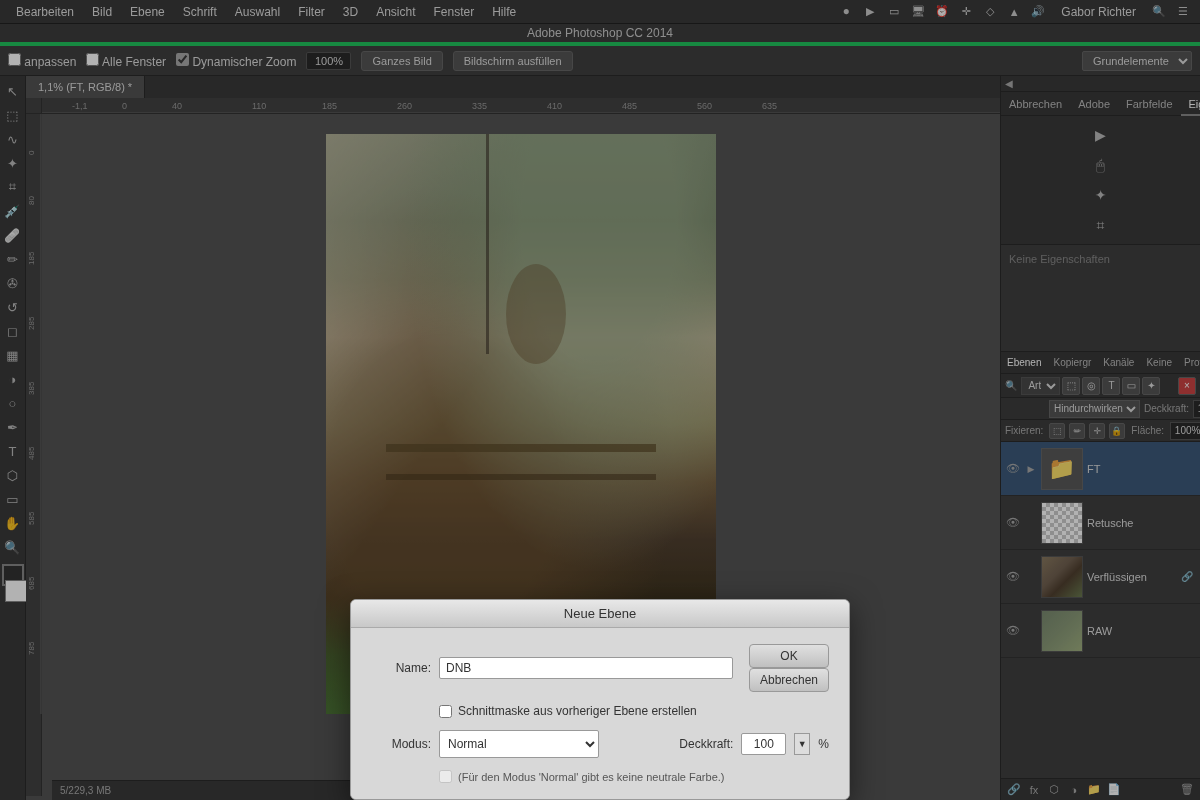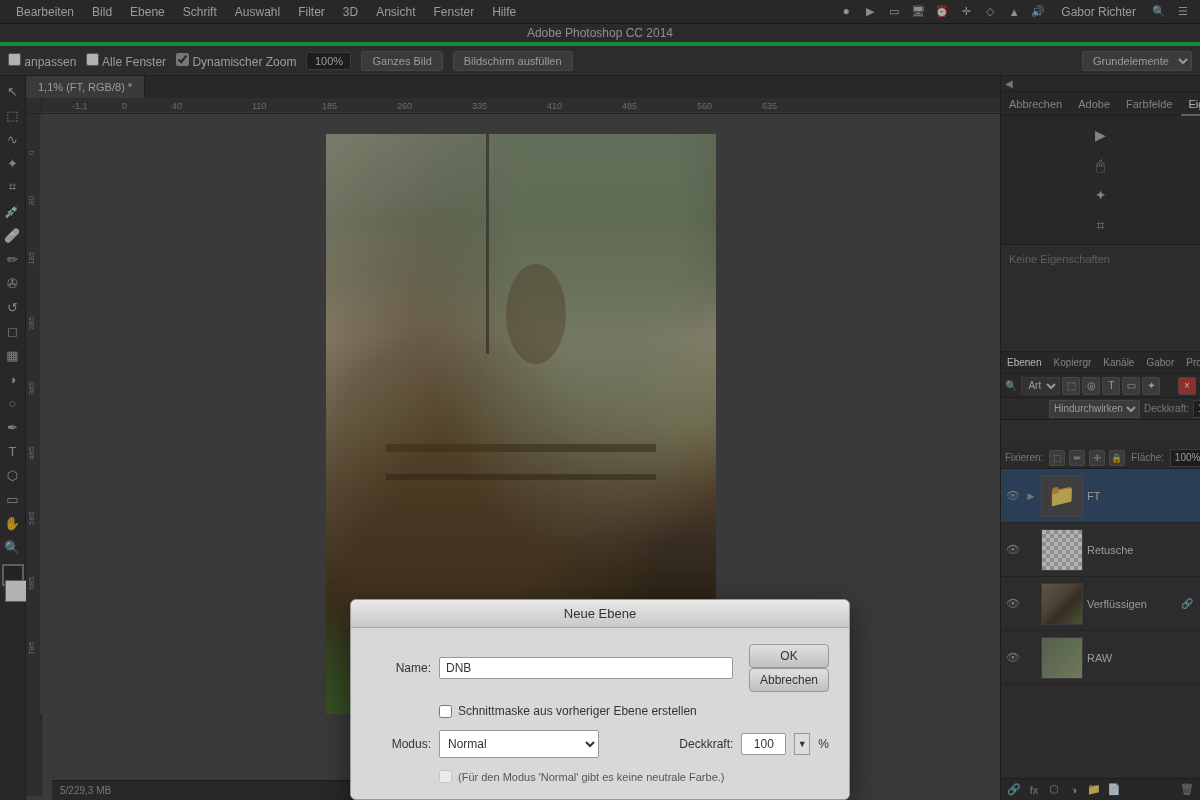--- a/index.html
+++ b/index.html
@@ -400,21 +400,20 @@
       cursor: pointer;
     }
     .lock-row {
       height: 22px;
       display: flex;
       align-items: center;
       padding: 0 4px;
       gap: 6px;
       background: #3d3d3d;
       border-bottom: 1px solid #2a2a2a;
-      margin-top: 27px;
     }
     .lock-label { color: #aaa; font-size: 10px; }
     .lock-icons { display: flex; gap: 4px; }
     .lock-icon-btn {
       width: 16px;
       height: 16px;
       background: #555;
       border: 1px solid #666;
       color: #ccc;
       font-size: 9px;
@@ -878,21 +877,21 @@
       <div class="panel-content">
         <span class="panel-empty-text">Keine Eigenschaften</span>
       </div>
     </div>
 
     <div id="layers-panel">
       <div class="layers-tabs">
         <span class="layers-tab active">Ebenen</span>
         <span class="layers-tab">Kopiergr</span>
         <span class="layers-tab">Kanäle</span>
-        <span class="layers-tab">Gabor</span>
+        <span class="layers-tab">Keine</span>
         <span class="layers-tab">Protokoll</span>
 
       </div>
 
       <div class="layers-toolbar">
         <span style="color:#aaa;font-size:10px;margin-right:2px;">🔍</span>
         <select class="layers-select">
           <option>Art</option>
         </select>
         <div class="layers-icon-btn">⬚</div>

